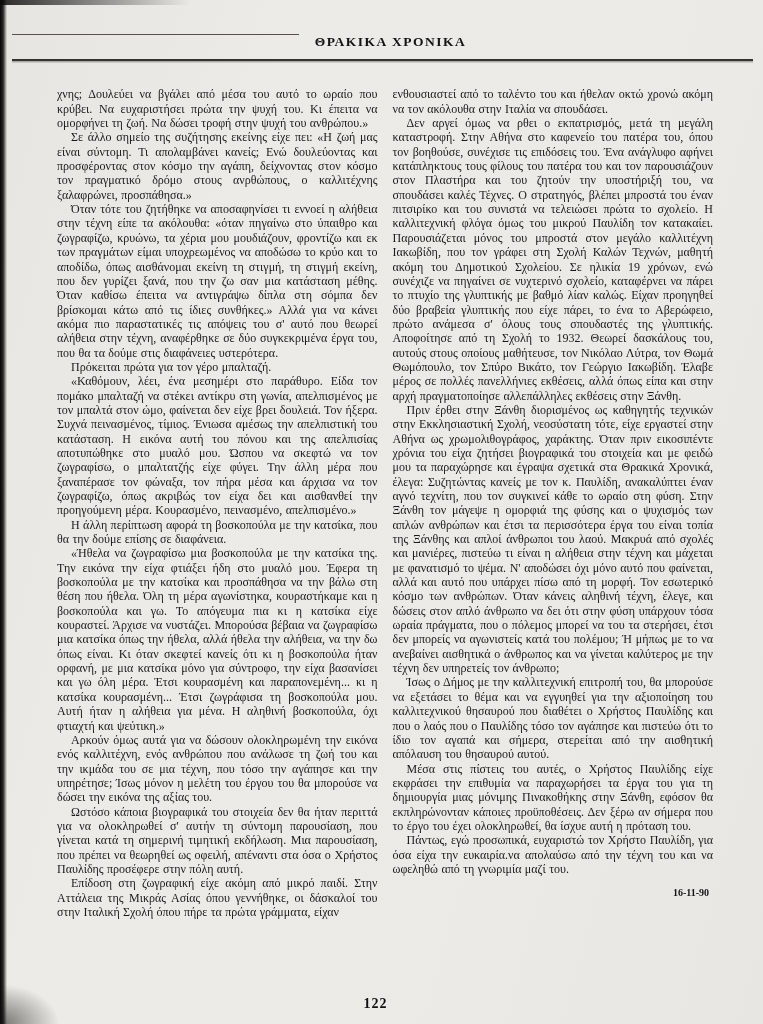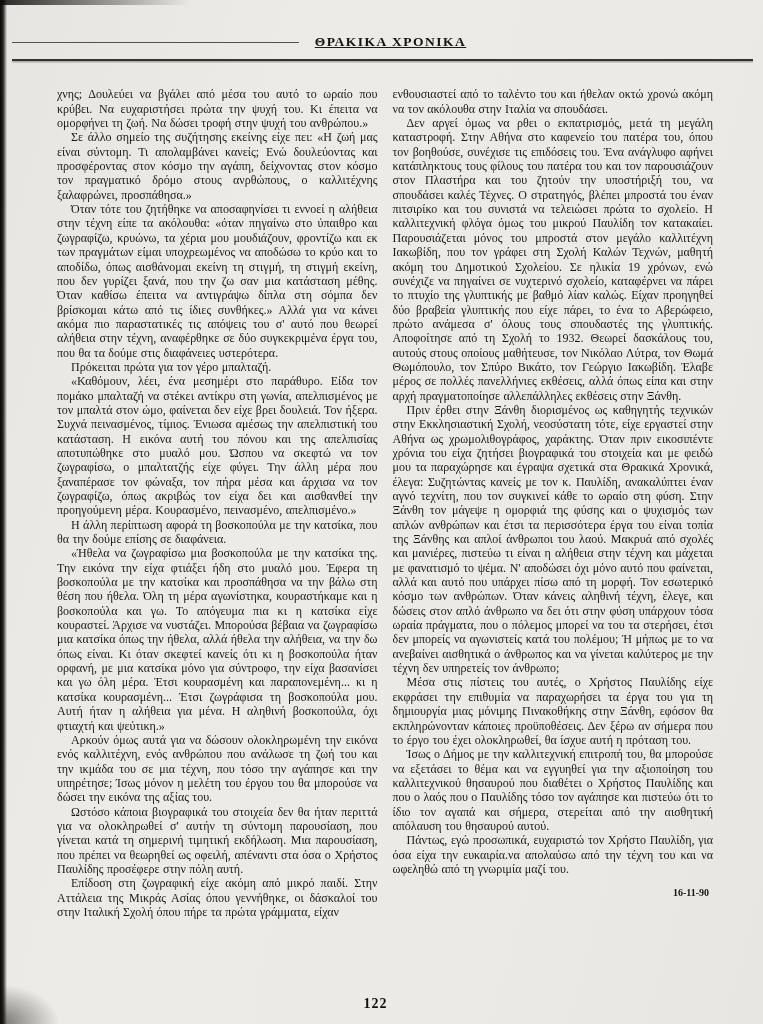--- a/index.html
+++ b/index.html
@@ -23,21 +23,21 @@
   .scan-edge-top{
     position:absolute;left:0;top:0;height:5px;width:190px;
     background:linear-gradient(to right,rgba(10,10,10,.85),rgba(10,10,10,0));
   }
   .scan-corner-bottom{
     position:absolute;left:0;bottom:0;width:60px;height:40px;
     background:radial-gradient(ellipse at 0% 100%,rgba(20,18,16,.55),rgba(20,18,16,0) 70%);
   }
   
   header{padding:34px 10px 0 12px;}
-  .head-row{display:flex;align-items:center;text-decoration:underline;}
+  .head-row{display:flex;}
   .head-line-left{flex:1;height:1px;background:#55514d;margin-right:16px;}
   .head-spacer-right{flex:1;}
   .page-title{
     margin:0;font-size:13.5px;font-weight:bold;letter-spacing:1.5px;
     color:#141414;white-space:nowrap;
   }
   .header-rule{height:2.4px;background:#35332f;margin:9px 0 0 0;box-shadow:0 1.5px 0 rgba(60,58,54,.35);}
   
   .columns{
     display:flex;gap:15px;
@@ -97,22 +97,22 @@
         <p class="para">«Ήθελα να ζωγραφίσω μια βοσκοπούλα με την κατσίκα της. Την εικόνα την είχα φτιάξει ήδη στο μυαλό μου. Έφερα τη βοσκοπούλα με την κατσίκα και προσπάθησα να την βάλω στη θέση που ήθελα. Όλη τη μέρα αγωνίστηκα, κουραστήκαμε και η βοσκοπούλα και γω. Το απόγευμα πια κι η κατσίκα είχε κουραστεί. Άρχισε να νυστάζει. Μπορούσα βέβαια να ζωγραφίσω μια κατσίκα όπως την ήθελα, αλλά ήθελα την αλήθεια, να την δω όπως είναι. Κι όταν σκεφτεί κανείς ότι κι η βοσκοπούλα ήταν ορφανή, με μια κατσίκα μόνο για σύντροφο, την είχα βασανίσει και γω όλη μέρα. Έτσι κουρασμένη και παραπονεμένη... κι η κατσίκα κουρασμένη... Έτσι ζωγράφισα τη βοσκοπούλα μου. Αυτή ήταν η αλήθεια για μένα. Η αληθινή βοσκοπούλα, όχι φτιαχτή και ψεύτικη.»</p>
         <p class="para">Αρκούν όμως αυτά για να δώσουν ολοκληρωμένη την εικόνα ενός καλλιτέχνη, ενός ανθρώπου που ανάλωσε τη ζωή του και την ικμάδα του σε μια τέχνη, που τόσο την αγάπησε και την υπηρέτησε; Ίσως μόνον η μελέτη του έργου του θα μπορούσε να δώσει την εικόνα της αξίας του.</p>
         <p class="para">Ωστόσο κάποια βιογραφικά του στοιχεία δεν θα ήταν περιττά για να ολοκληρωθεί σ' αυτήν τη σύντομη παρουσίαση, που γίνεται κατά τη σημερινή τιμητική εκδήλωση. Μια παρουσίαση, που πρέπει να θεωρηθεί ως οφειλή, απέναντι στα όσα ο Χρήστος Παυλίδης προσέφερε στην πόλη αυτή.</p>
         <p class="para">Επίδοση στη ζωγραφική είχε ακόμη από μικρό παιδί. Στην Αττάλεια της Μικράς Ασίας όπου γεννήθηκε, οι δάσκαλοί του στην Ιταλική Σχολή όπου πήρε τα πρώτα γράμματα, είχαν</p>
       </section>
     <section class="col">
       <div>
           <p class="para no-indent">ενθουσιαστεί από το ταλέντο του και ήθελαν οκτώ χρονώ ακόμη να τον ακόλουθα στην Ιταλία να σπουδάσει.</p>
           <p class="para">Δεν αργεί όμως να ρθει ο εκπατρισμός, μετά τη μεγάλη καταστροφή. Στην Αθήνα στο καφενείο του πατέρα του, όπου τον βοηθούσε, συνέχισε τις επιδόσεις του. Ένα ανάγλυφο αφήνει κατάπληκτους τους φίλους του πατέρα του και τον παρουσιάζουν στον Πλαστήρα και του ζητούν την υποστήριξή του, να σπουδάσει καλές Τέχνες. Ο στρατηγός, βλέπει μπροστά του έναν πιτσιρίκο και του συνιστά να τελειώσει πρώτα το σχολείο. Η καλλιτεχνική φλόγα όμως του μικρού Παυλίδη τον κατακαίει. Παρουσιάζεται μόνος του μπροστά στον μεγάλο καλλιτέχνη Ιακωβίδη, που τον γράφει στη Σχολή Καλών Τεχνών, μαθητή ακόμη του Δημοτικού Σχολείου. Σε ηλικία 19 χρόνων, ενώ συνέχιζε να πηγαίνει σε νυχτερινό σχολείο, καταφέρνει να πάρει το πτυχίο της γλυπτικής με βαθμό λίαν καλώς. Είχαν προηγηθεί δύο βραβεία γλυπτικής που είχε πάρει, το ένα το Αβερώφειο, πρώτο ανάμεσα σ' όλους τους σπουδαστές της γλυπτικής. Αποφοίτησε από τη Σχολή το 1932. Θεωρεί δασκάλους του, αυτούς στους οποίους μαθήτευσε, τον Νικόλαο Λύτρα, τον Θωμά Θωμόπουλο, τον Σπύρο Βικάτο, τον Γεώργιο Ιακωβίδη. Έλαβε μέρος σε πολλές πανελλήνιες εκθέσεις, αλλά όπως είπα και στην αρχή πραγματοποίησε αλλεπάλληλες εκθέσεις στην Ξάνθη.</p>
           <p class="para">Πριν έρθει στην Ξάνθη διορισμένος ως καθηγητής τεχνικών στην Εκκλησιαστική Σχολή, νεοσύστατη τότε, είχε εργαστεί στην Αθήνα ως χρωμολιθογράφος, χαράκτης. Όταν πριν εικοσιπέντε χρόνια του είχα ζητήσει βιογραφικά του στοιχεία και με φειδώ μου τα παραχώρησε και έγραψα σχετικά στα Θρακικά Χρονικά, έλεγα: Συζητώντας κανείς με τον κ. Παυλίδη, ανακαλύπτει έναν αγνό τεχνίτη, που τον συγκινεί κάθε το ωραίο στη φύση. Στην Ξάνθη τον μάγεψε η ομορφιά της φύσης και ο ψυχισμός των απλών ανθρώπων και έτσι τα περισσότερα έργα του είναι τοπία της Ξάνθης και απλοί άνθρωποι του λαού. Μακρυά από σχολές και μανιέρες, πιστεύω τι είναι η αλήθεια στην τέχνη και μάχεται με φανατισμό το ψέμα. Ν' αποδώσει όχι μόνο αυτό που φαίνεται, αλλά και αυτό που υπάρχει πίσω από τη μορφή. Τον εσωτερικό κόσμο των ανθρώπων. Όταν κάνεις αληθινή τέχνη, έλεγε, και δώσεις στον απλό άνθρωπο να δει ότι στην φύση υπάρχουν τόσα ωραία πράγματα, που ο πόλεμος μπορεί να του τα στερήσει, έτσι δεν μπορείς να αγωνιστείς κατά του πολέμου; Ή μήπως με το να ανεβαίνει αισθητικά ο άνθρωπος και να γίνεται καλύτερος με την τέχνη δεν υπηρετείς τον άνθρωπο;</p>
+          <p class="para">Ίσως ο Δήμος με την καλλιτεχνική επιτροπή του, θα μπορούσε να εξετάσει το θέμα και να εγγυηθεί για την αξιοποίηση του καλλιτεχνικού θησαυρού που διαθέτει ο Χρήστος Παυλίδης και που ο λαός που ο Παυλίδης τόσο τον αγάπησε και πιστεύω ότι το ίδιο τον αγαπά και σήμερα, στερείται από την αισθητική απόλαυση του θησαυρού αυτού.</p>
           <p class="para">Μέσα στις πίστεις του αυτές, ο Χρήστος Παυλίδης είχε εκφράσει την επιθυμία να παραχωρήσει τα έργα του για τη δημιουργία μιας μόνιμης Πινακοθήκης στην Ξάνθη, εφόσον θα εκπληρώνονταν κάποιες προϋποθέσεις. Δεν ξέρω αν σήμερα που το έργο του έχει ολοκληρωθεί, θα ίσχυε αυτή η πρόταση του.</p>
-          <p class="para">Ίσως ο Δήμος με την καλλιτεχνική επιτροπή του, θα μπορούσε να εξετάσει το θέμα και να εγγυηθεί για την αξιοποίηση του καλλιτεχνικού θησαυρού που διαθέτει ο Χρήστος Παυλίδης και που ο λαός που ο Παυλίδης τόσο τον αγάπησε και πιστεύω ότι το ίδιο τον αγαπά και σήμερα, στερείται από την αισθητική απόλαυση του θησαυρού αυτού.</p>
           <p class="para">Πάντως, εγώ προσωπικά, ευχαριστώ τον Χρήστο Παυλίδη, για όσα είχα την ευκαιρία.να απολαύσω από την τέχνη του και να ωφεληθώ από τη γνωριμία μαζί του.</p>
         </div>
       <div class="date-line">16-11-90</div>
     </section>
   </main>
 
   <footer>
     <span class="page-number">122</span>
   </footer>
 

